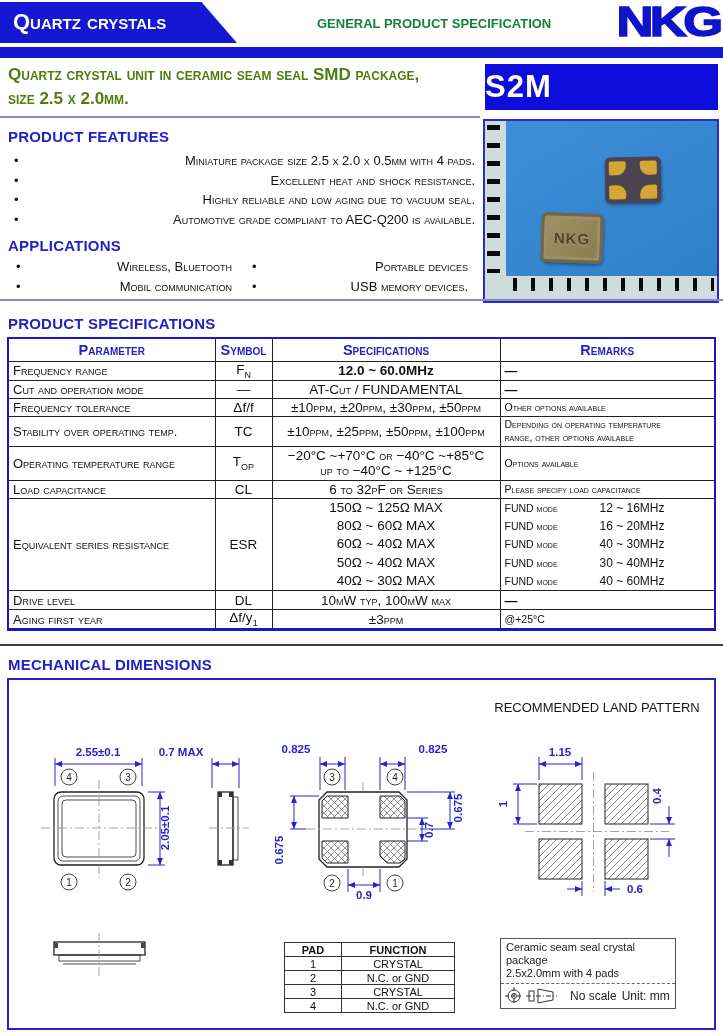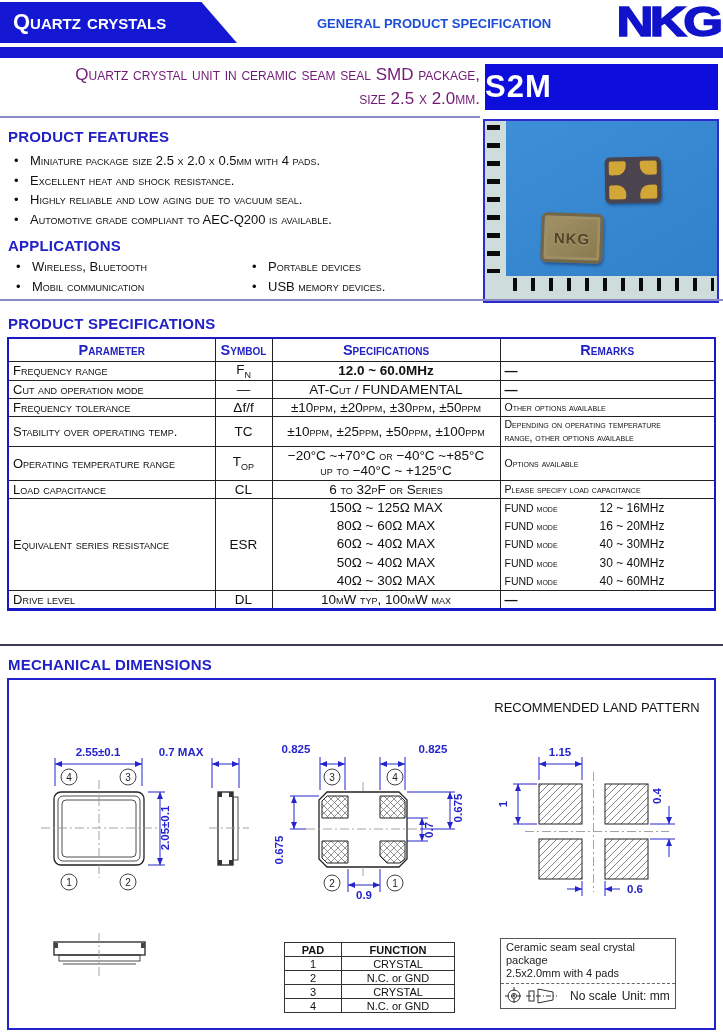--- a/index.html
+++ b/index.html
@@ -5,39 +5,39 @@
   html,body{margin:0;padding:0;background:#fff;}
   .page{position:relative;width:723px;height:1036px;background:#fff;
         font-family:"Liberation Sans",sans-serif;overflow:hidden;color:#111;}
   .sc{font-variant:small-caps;}
 
   
   .banner{position:absolute;left:0;top:2px;width:237px;height:41px;background:#1518d2;
           clip-path:polygon(0 0,85% 0,100% 100%,0 100%);}
   .banner span{display:block;color:#fff;font-variant:small-caps;font-weight:bold;
                font-size:22px;line-height:40px;padding-left:13px;}
-  .doc-type{position:absolute;left:317px;top:16px;font-size:13px;font-weight:bold;color:#1d4ed8;}
+  .doc-type{position:absolute;left:317px;top:16px;font-size:13px;font-weight:bold;color:#15803d;}
   .logo{position:absolute;right:4px;top:-2px;font-size:42px;font-weight:bold;color:#1113cb;
         letter-spacing:-3px;transform:scaleX(1.22);transform-origin:100% 0;
         -webkit-text-stroke:1.5px #1113cb;}
   .blue-bar{position:absolute;left:0;top:47px;width:723px;height:11px;background:#1518d2;}
 
   
-  .title{position:absolute;left:8px;top:63px;width:472px;font-weight:normal;font-size:17px;
-         color:#701a75;font-variant:small-caps;line-height:24px;text-align:right;}
+  .title{position:absolute;left:8px;top:63px;width:472px;font-weight:bold;font-size:17px;
+         color:#4d7c0f;font-variant:small-caps;line-height:24px;}
   .model-box{position:absolute;left:485px;top:64px;width:233px;height:46px;background:#0d0ddc;
              color:#fff;font-size:31px;font-weight:bold;text-align:left;line-height:46px;letter-spacing:1px;}
   .divider-title{position:absolute;left:0;top:116px;width:480px;height:2px;background:#8a8acb;}
   .divider-2{position:absolute;left:0;top:299px;width:723px;height:2px;background:#8a8acb;}
   .divider-3{position:absolute;left:0;top:644px;width:723px;height:2px;background:#3c3c55;}
 
   .sec-h{position:absolute;font-size:15px;font-weight:bold;color:#2121c6;letter-spacing:.2px;}
 
   
-  .bullets{position:absolute;left:10px;font-size:13px;color:#101010;}
+  .bullets{position:absolute;left:10px;font-size:13px;color:#101010;text-align:right;}
   .b-item{position:relative;padding-left:20px;line-height:19.5px;}
   .b-item::before{content:"•";position:absolute;left:4px;top:0;font-size:13px;}
 
   
   .photo{position:absolute;left:483px;top:119px;width:236px;height:184px;box-sizing:border-box;
          border:2px solid #2b2bd0;background:linear-gradient(150deg,#3f8fd8,#2f7fc9);overflow:hidden;}
   .ruler-left{position:absolute;left:0;top:0;width:21px;height:157px;background:#cfdcdc;}
   .ruler-left::after{content:"";position:absolute;left:2px;top:4px;width:13px;height:148px;
          background:repeating-linear-gradient(to bottom,#0b0b0b 0 5px,transparent 5px 18px);}
   .ruler-bottom{position:absolute;left:0;bottom:0;width:100%;height:25px;background:#cfdcdc;}
@@ -249,20 +249,26 @@
               <span class="r">40 ~ 60MHz</span>
             </div>
       </td>
     </tr>
     <tr style="height:19px">
       <td class="param">Drive level</td>
       <td class="symbol">DL</td>
       <td class="spec">10μW typ, 100μW max</td>
       <td class="remark dash">—</td>
     </tr>
+    <tr style="height:19px">
+      <td class="param">Aging first year</td>
+      <td class="symbol"><span>Δf/y</span><sub>1</sub></td>
+      <td class="spec">±3ppm</td>
+      <td class="remark">@+25°C</td>
+    </tr>
   </tbody>
     </table>
 
   <div class="divider-3"></div>
 
   <div class="sec-h" style="left:8px;top:656px;">MECHANICAL DIMENSIONS</div>
   <div class="mech-box">
     <div class="land-label">RECOMMENDED LAND PATTERN</div>
 
     <svg class="mech-svg" width="705" height="348" viewBox="0 0 705 348">

